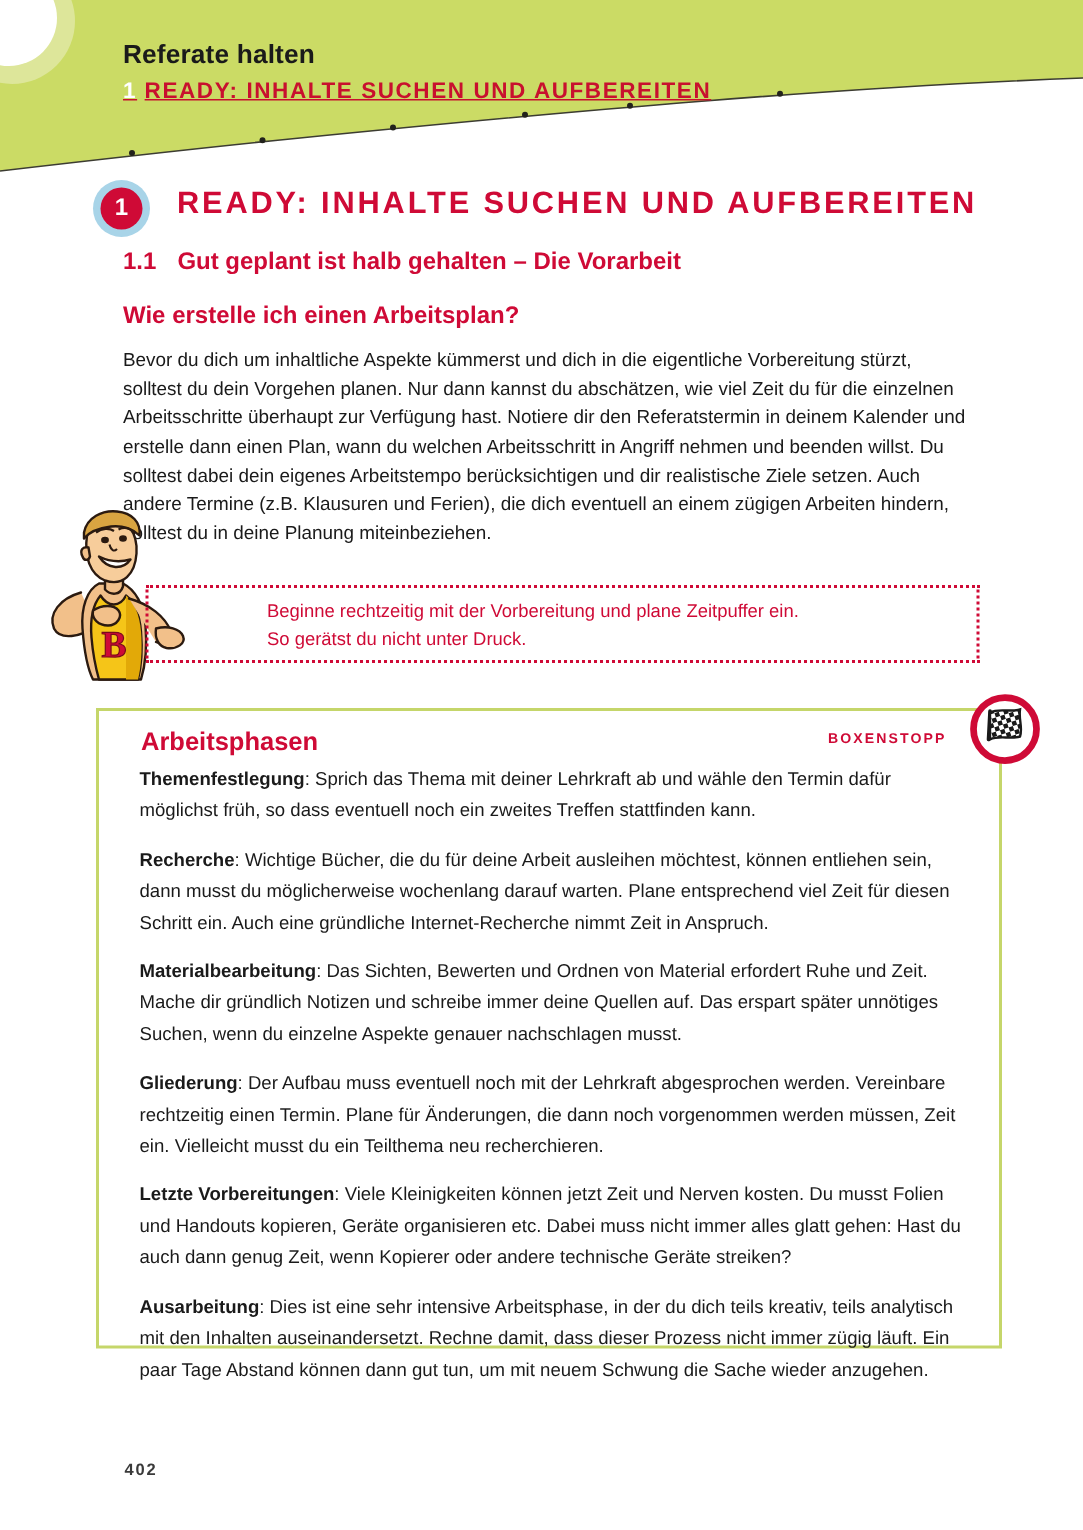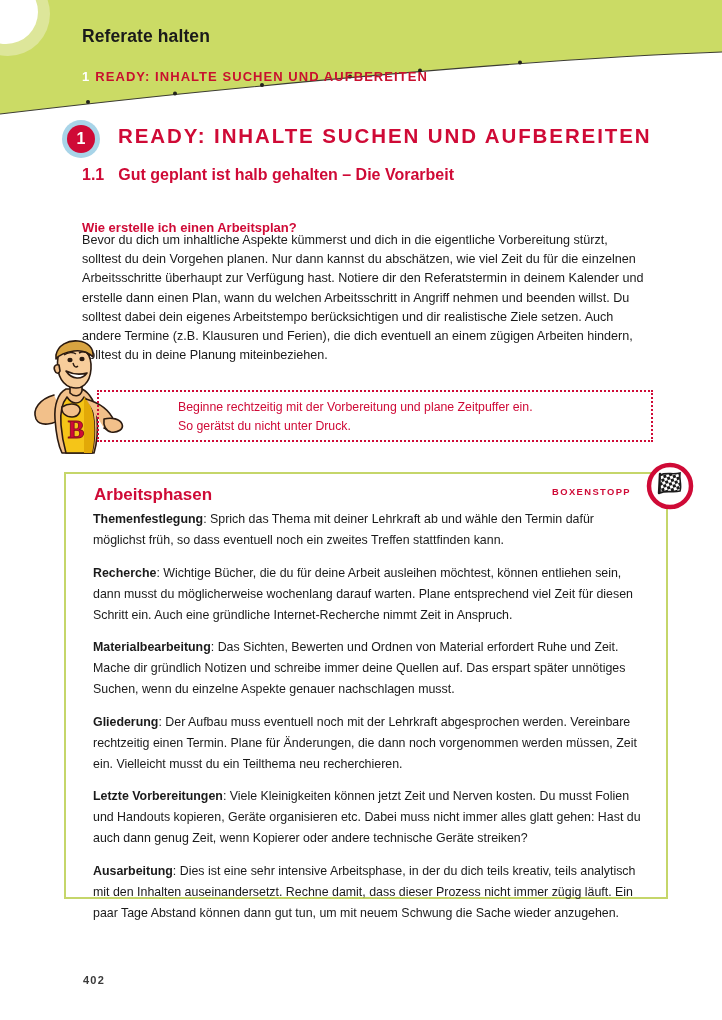--- a/index.html
+++ b/index.html
@@ -39,26 +39,27 @@
     top: 26px;
     font-size: 17.5px;
     font-weight: bold;
     color: #1a1a1a;
     letter-spacing: 0.1px;
     font-family: "Liberation Sans", sans-serif;
   }
   .breadcrumb {
     position: absolute;
     left: 82px;
-    top: 69px;
-    font-size: 13px;
+    top: 52px;
+    font-size: 15px;
     font-weight: bold;
     letter-spacing: 1.05px;
     color: #c8102e;
     white-space: nowrap;
+    text-decoration: underline;
   }
   .breadcrumb .crumb-num {
     color: #ffffff;
     margin-right: 5px;
     font-weight: bold;
   }
 
   
   .chapter-row {
     position: absolute;
@@ -112,24 +113,23 @@
     color: #cf0a36;
     white-space: nowrap;
   }
   .sub-heading .num { margin-right: 14px; text-align: center; }
 
   
   .lead-question {
     position: absolute;
     left: 82px;
     top: 202px;
-    font-size: 13px;
-    font-weight: bold;
-    color: #cf0a36;
-    margin-top: 18px;
+    font-size: 16px;
+    font-weight: bold;
+    color: #cf0a36;
   }
 
   
   .body-paragraph {
     position: absolute;
     left: 82px;
     top: 231px;
     width: 565px;
     font-size: 12.6px;
     line-height: 19.2px;

